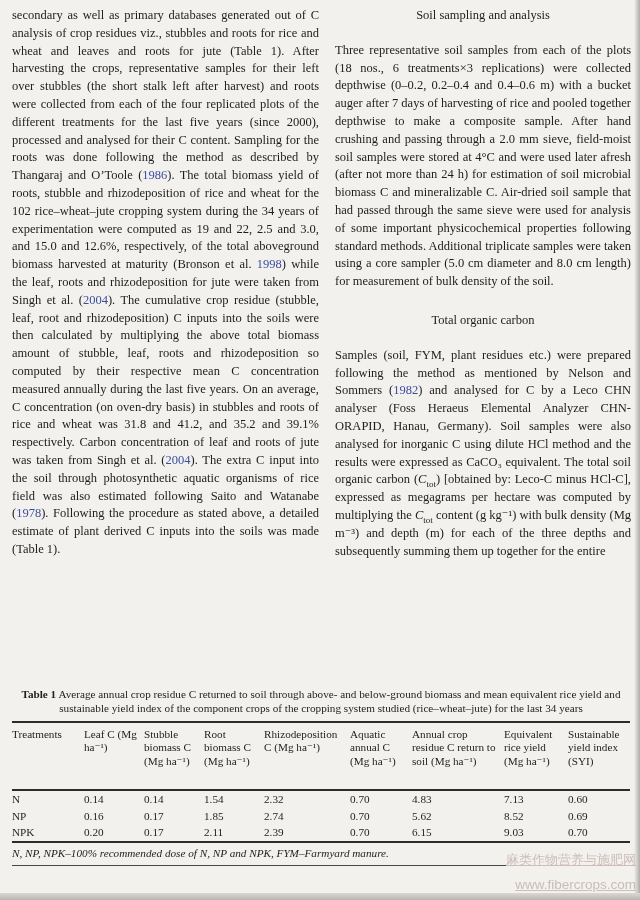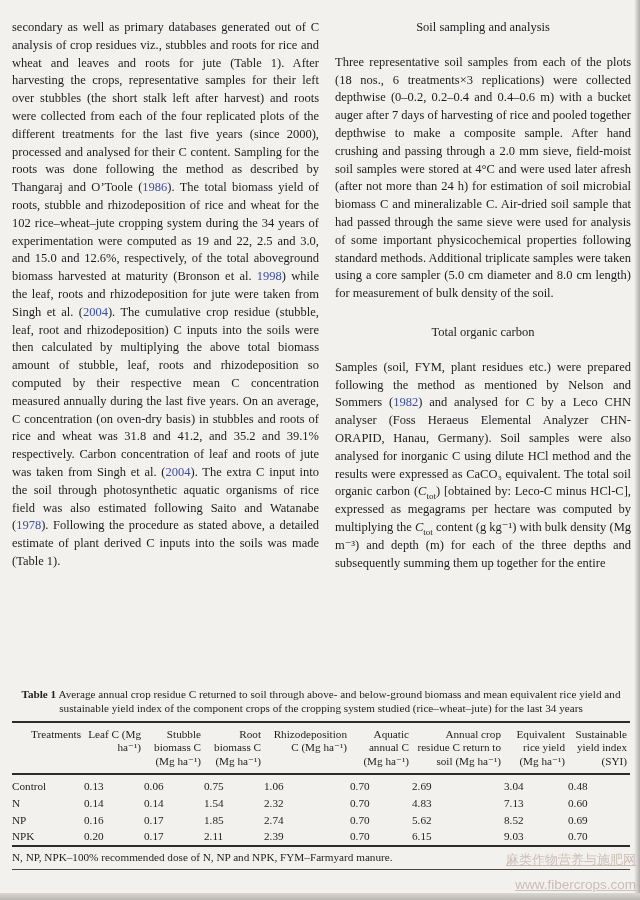--- a/index.html
+++ b/index.html
@@ -21,21 +21,21 @@
     background:linear-gradient(to right,rgba(0,0,0,0),rgba(90,88,85,.45));
     pointer-events:none;
   }
   .edge-bottom{
     position:absolute;left:0;bottom:0;width:100%;height:7px;
     background:linear-gradient(to bottom,#dbd8d4,#b9b6b2);
     pointer-events:none;
   }
   
   .col{
-    position:absolute;top:19px;
+    position:absolute;top:7px;
     font-size:12.5px;line-height:17.8px;
     text-align:justify;
     color:#1d1d1d;
   }
   .col-left{left:12px;width:307px;}
   .col-right{left:335px;width:296px;}
   .col p{margin:0;}
   .section-heading{
     font-size:12.5px;line-height:17.8px;
     margin:0 0 17px 0;
@@ -58,40 +58,41 @@
   }
   table.data{
     border-collapse:collapse;
     width:618px;
     table-layout:fixed;
     border-top:2px solid #2c2c2c;
     border-bottom:2px solid #2c2c2c;
   }
   table.data th{
     font-weight:normal;
-    text-align:right;
+    text-align:left;
     vertical-align:top;
-    padding:5px 3px 5px 0;
+    padding:5px 3px 21px 0;
     border-bottom:2.5px solid #2c2c2c;
     font-size:11.2px;line-height:13.6px;margin-top:48px;
   }
   table.data td{
     text-align:left;
     vertical-align:top;
     padding:1.6px 3px 1.6px 0;
     font-size:11.2px;line-height:13.4px;
   }
   table.data tr.first-row td{padding-top:5px;}
   table.data tr.last-row td{padding-bottom:5px;}
   td.row-label{white-space:nowrap;}
   .table-footnote{
     margin:4px 0 0 0;
     padding-bottom:4px;
     border-bottom:1.5px solid #4a4846;
     text-align:left;
+    font-style:italic;
   }
   
   .watermark{
     position:absolute;right:4px;bottom:8px;
     text-align:right;
     color:#ccbeb8;
     line-height:14px;
     font-size:13px;
     font-family:"Liberation Sans","DejaVu Sans",sans-serif;
     pointer-events:none;
@@ -136,31 +137,20 @@
             <th>Stubble biomass C (Mg ha⁻¹)</th>
             <th>Root biomass C (Mg ha⁻¹)</th>
             <th>Rhizodeposition C (Mg ha⁻¹)</th>
             <th>Aquatic annual C (Mg ha⁻¹)</th>
             <th>Annual crop residue C return to soil (Mg ha⁻¹)</th>
             <th>Equivalent rice yield (Mg ha⁻¹)</th>
             <th>Sustainable yield index (SYI)</th>
           </tr>
         </thead>
       <tbody>
-          <tr class="first-row">
-            <td class="row-label">Control</td>
-            <td>0.13</td>
-            <td>0.06</td>
-            <td>0.75</td>
-            <td>1.06</td>
-            <td>0.70</td>
-            <td>2.69</td>
-            <td>3.04</td>
-            <td>0.48</td>
-          </tr>
           <tr>
             <td class="row-label">N</td>
             <td>0.14</td>
             <td>0.14</td>
             <td>1.54</td>
             <td>2.32</td>
             <td>0.70</td>
             <td>4.83</td>
             <td>7.13</td>
             <td>0.60</td>

